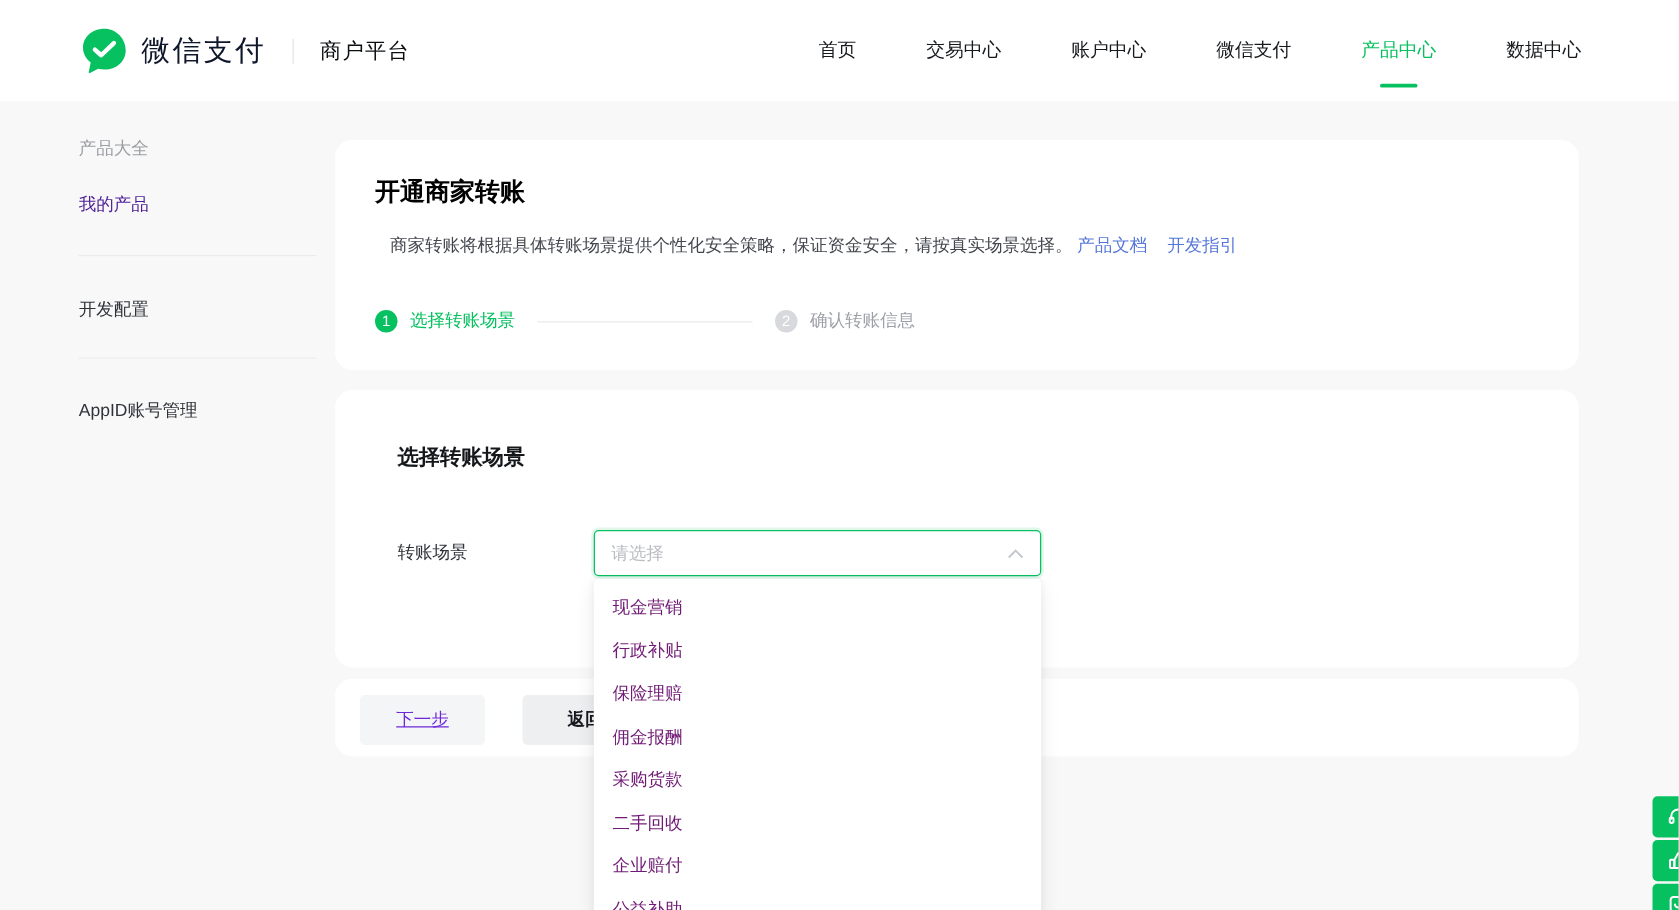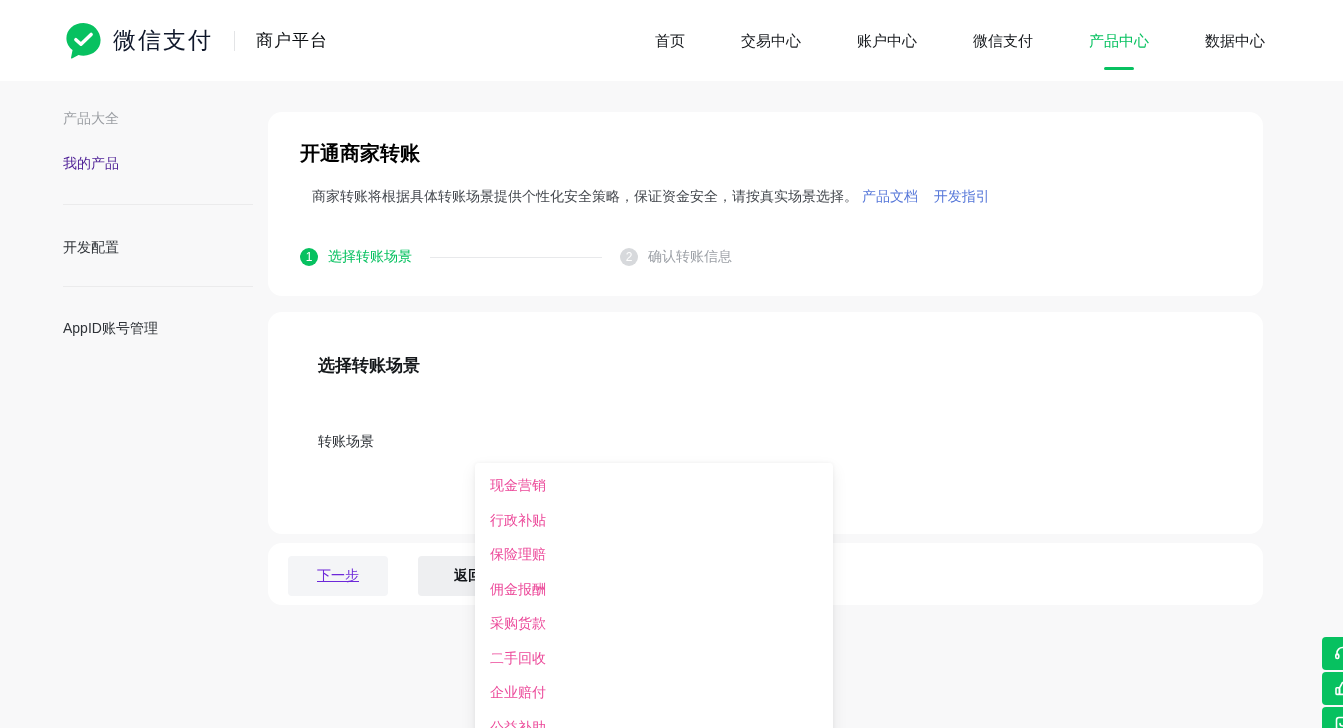--- a/index.html
+++ b/index.html
@@ -53,21 +53,21 @@
   .select-box { position:absolute; left:207px; top:112px; width:358px; height:37px; background:#fff; border:1px solid #07C160; border-radius:4px; box-shadow:0 0 0 2px rgba(7,193,96,.12); display:flex; align-items:center; justify-content:space-between; padding:0 13px; cursor:pointer; }
   .select-placeholder { font-size:14px; color:#babdc3; }
   .chevron { width:13px; height:8px; display:block; }
 
   .btn { position:absolute; top:13px; width:100px; height:40px; border:none; border-radius:4px; font-size:14px; cursor:pointer; font-family:inherit; }
   .btn-next { left:20px; background:#f4f5f7; color:#6d28d9;text-decoration:underline; }
   .btn-back { left:150px; background:#eeeff1; color:#15181c; font-weight:600; }
 
   
   .dropdown { position:absolute; left:475px; top:463px; width:358px; background:#fff; border-radius:4px; box-shadow:0 6px 16px rgba(0,0,0,.08),0 0 4px rgba(0,0,0,.05); padding:5px 0 6px; z-index:20; }
-  .dropdown-option { height:34.5px; line-height:34.5px; padding:0 15px; font-size:14px; color:#ec4899; cursor:pointer; }
+  .dropdown-option { height:34.5px; line-height:34.5px; padding:0 15px; font-size:14px; color:#701a75; cursor:pointer; }
 
   
   .floating { position:absolute; left:1322px; top:637px; display:flex; flex-direction:column; gap:2px; z-index:30; }
   .float-btn { width:40px; height:33px; background:#07C160; border-radius:4px 0 0 4px; display:flex; align-items:center; justify-content:center; cursor:pointer; }
   .float-btn svg { width:17px; height:17px; stroke:#fff; fill:none; stroke-width:1.6; stroke-linecap:round; stroke-linejoin:round; }
 </style>
 </head>
 <body>
 
 <div class="stage">
@@ -119,20 +119,26 @@
       <div class="step pending">
         <span class="step-circle">2</span>
         <span class="step-label">确认转账信息</span>
       </div>
     </div>
   </section>
 
   <section class="card card-form">
     <h2 class="form-heading">选择转账场景</h2>
     <span class="form-label">转账场景</span>
+    <div class="select-box">
+      <span class="select-placeholder">请选择</span>
+      <svg class="chevron" viewBox="0 0 13 8">
+        <polyline points="1,7 6.5,1.5 12,7" fill="none" stroke="#c3c6cc" stroke-width="1.5"></polyline>
+      </svg>
+    </div>
   </section>
 
   <section class="card card-actions">
     <button class="btn btn-next" disabled="">下一步</button>
     <button class="btn btn-back">返回</button>
   </section>
 
   <div class="dropdown" id="dropdown">
       <div class="dropdown-option">现金营销</div>
       <div class="dropdown-option">行政补贴</div>

